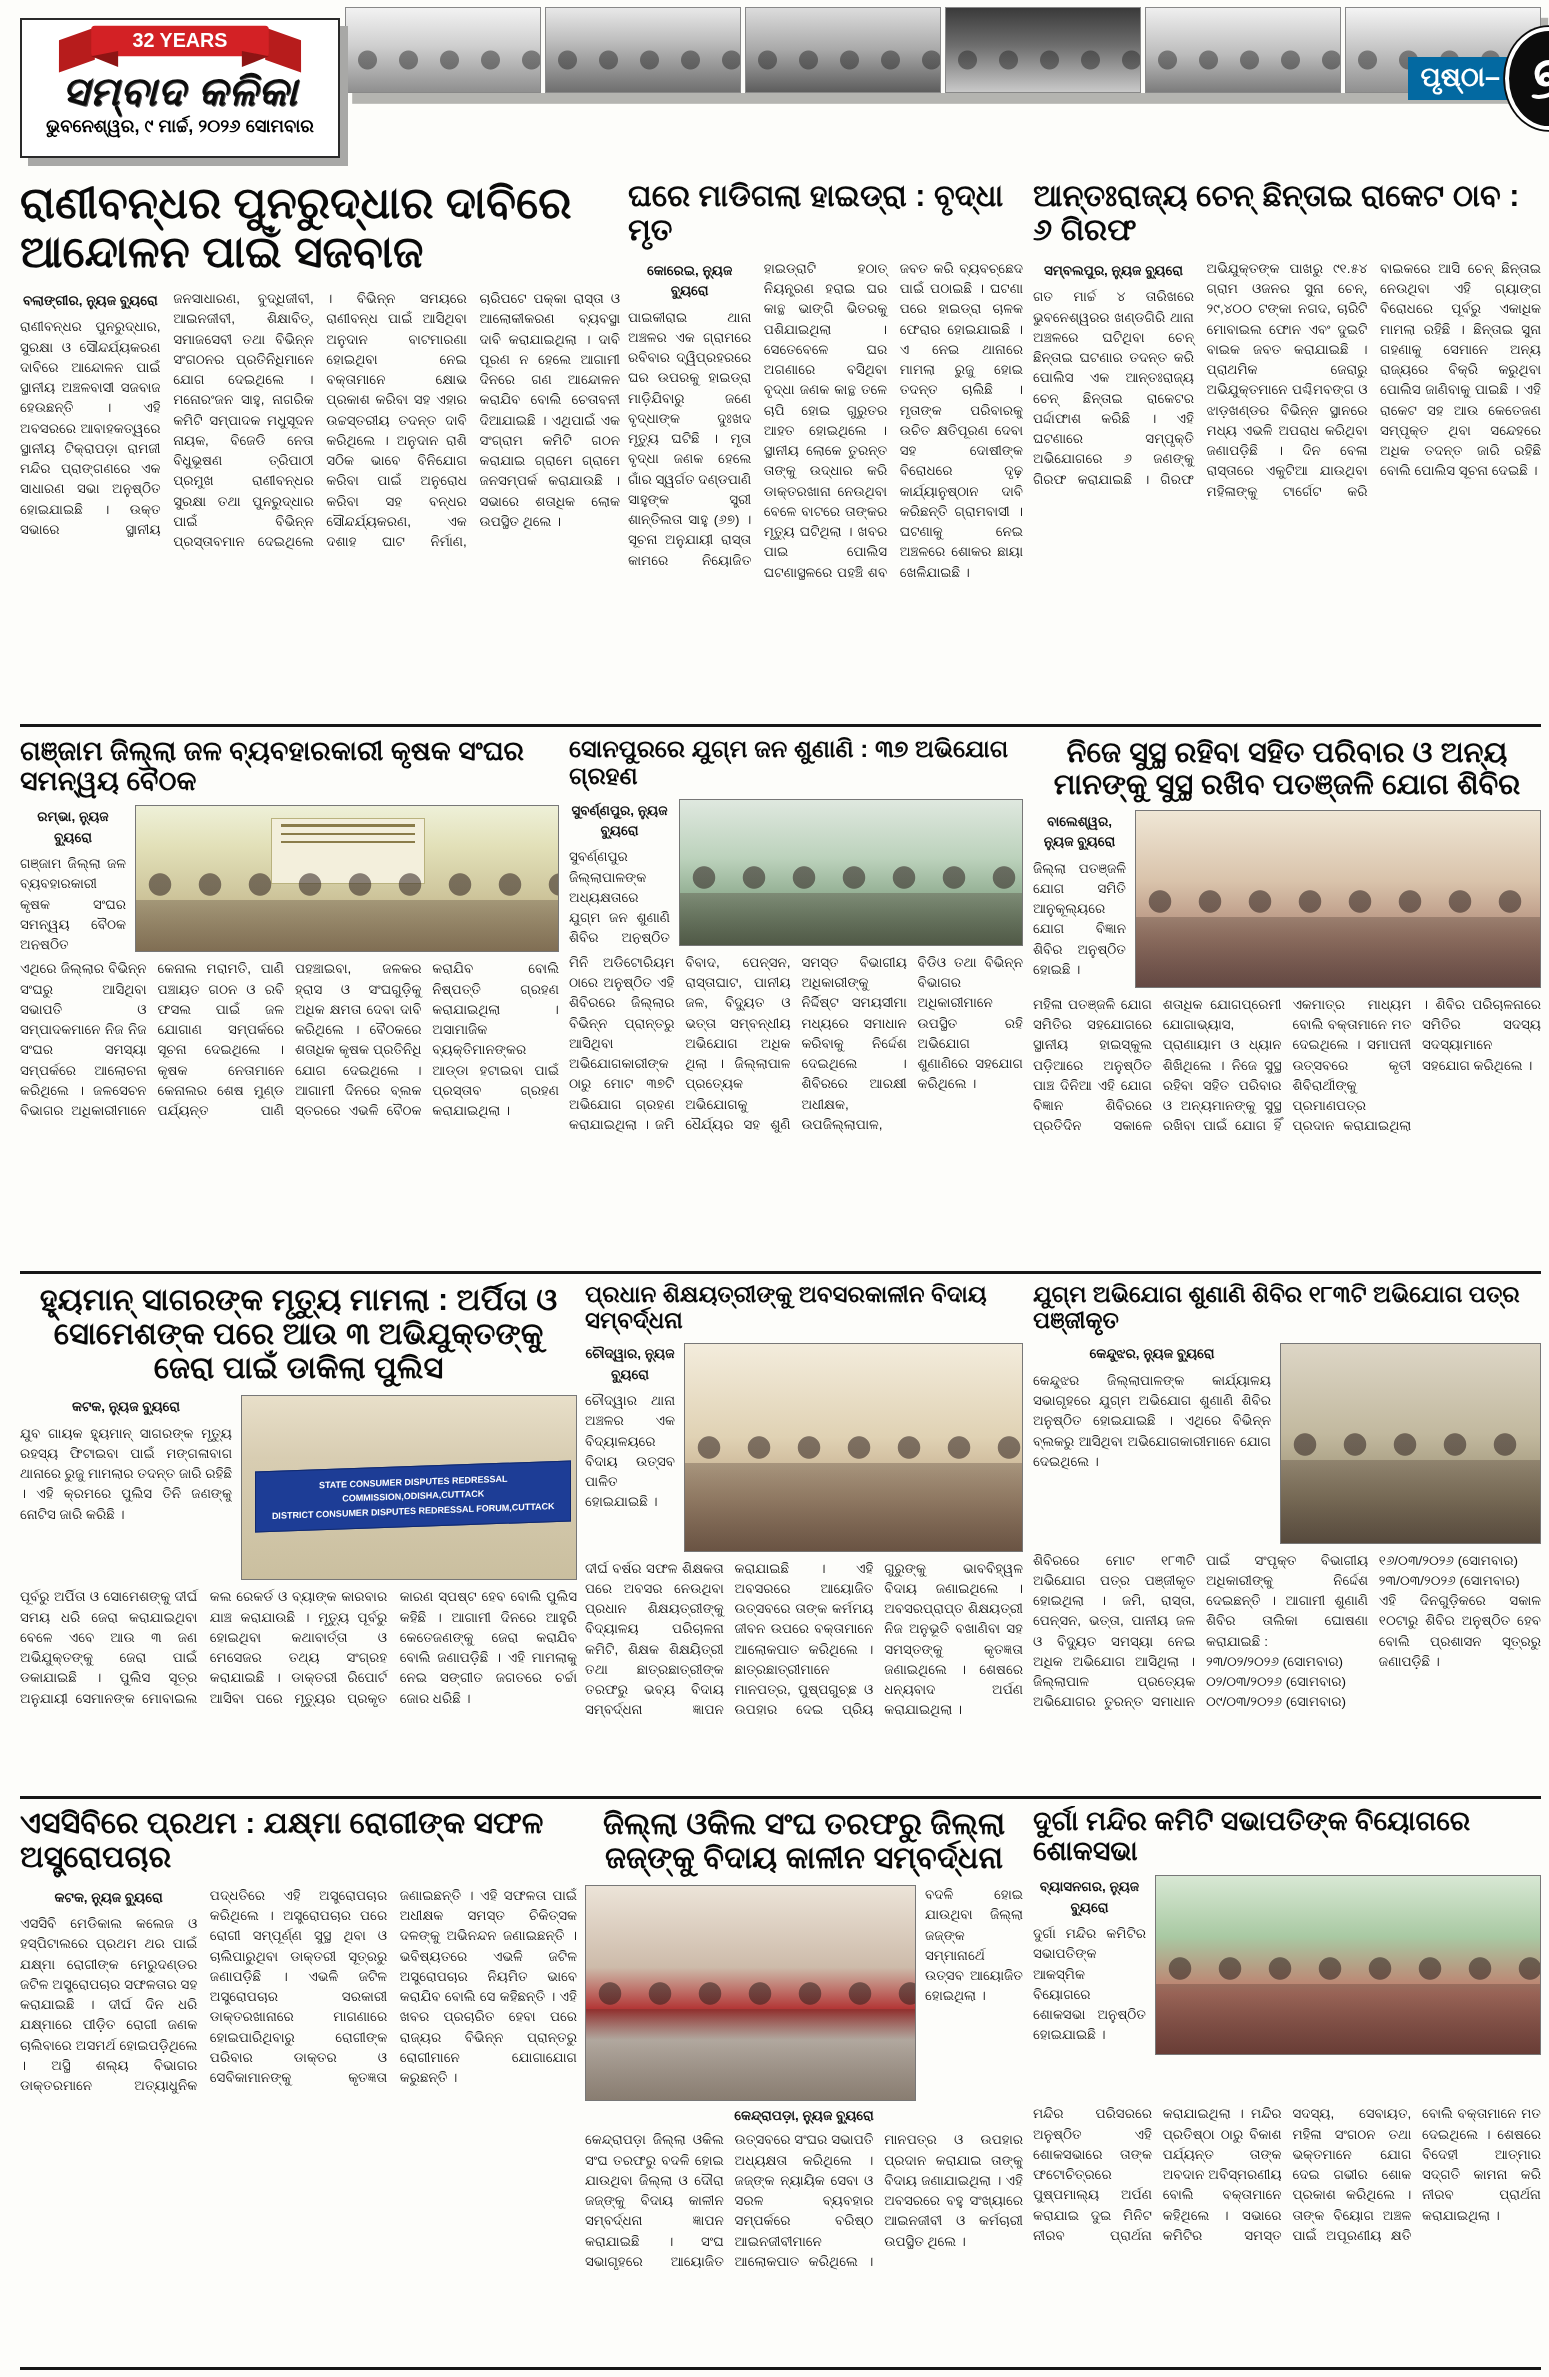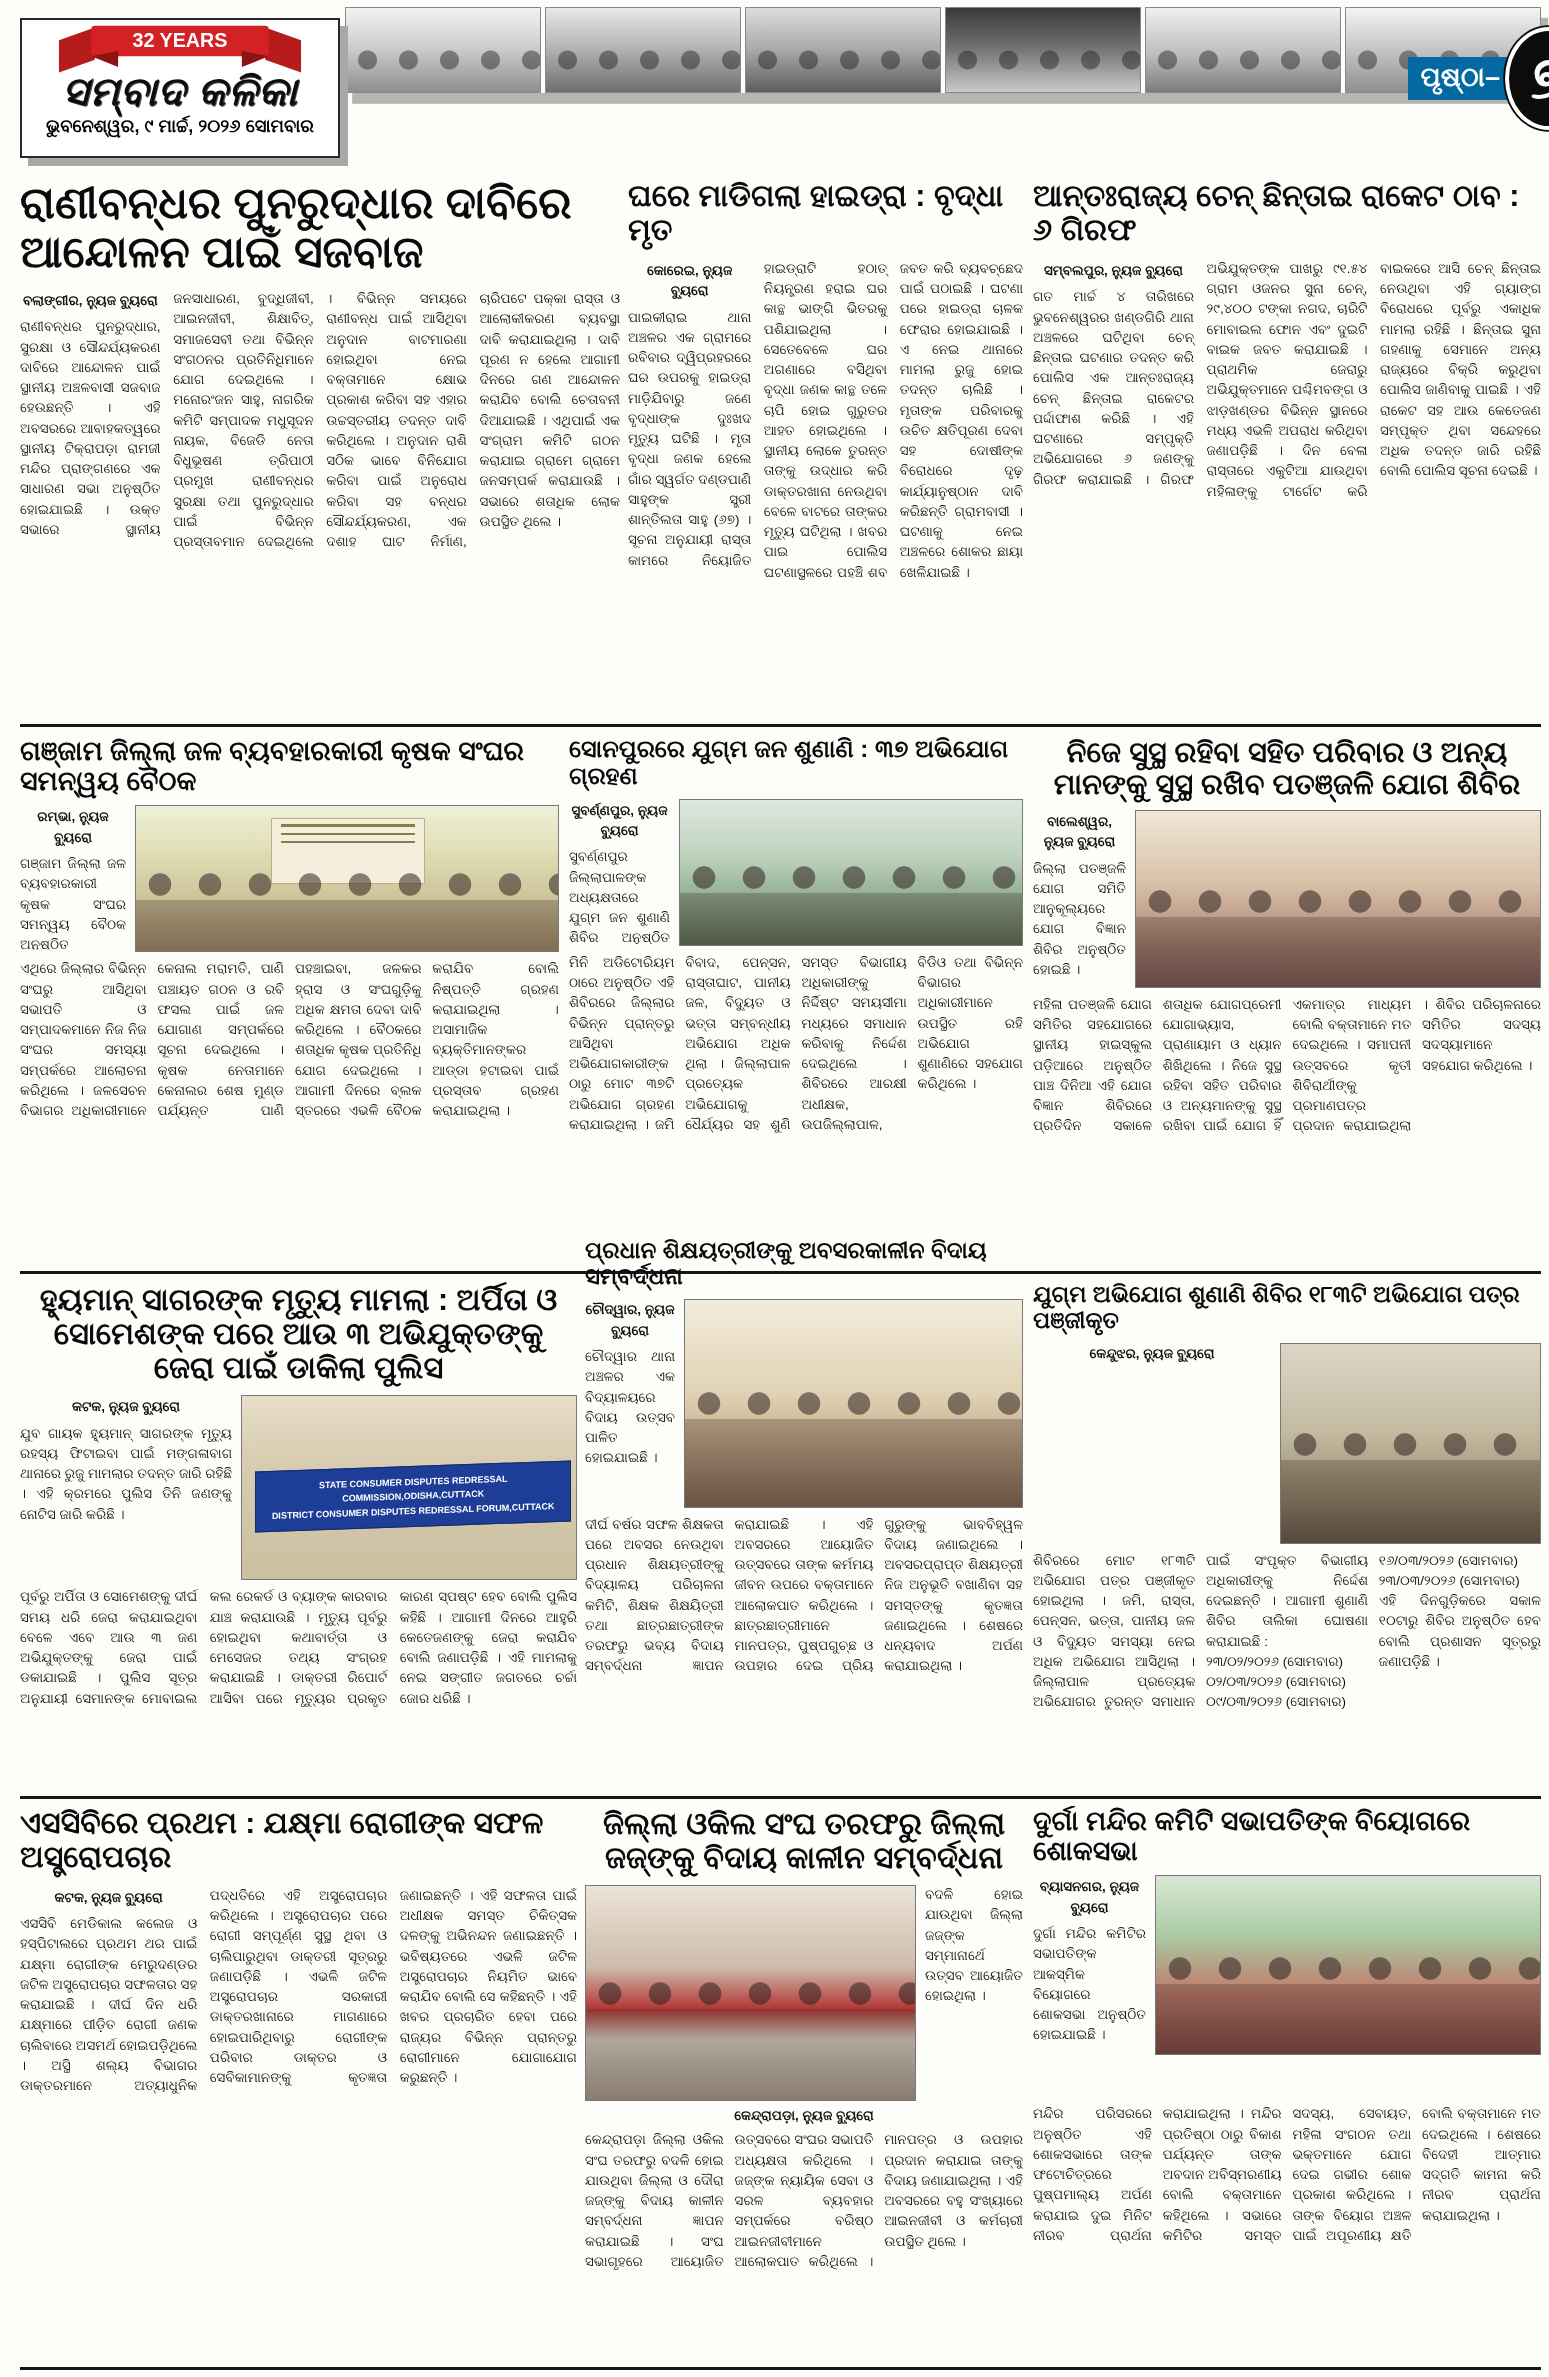--- a/index.html
+++ b/index.html
@@ -184,39 +184,40 @@
           <div>STATE CONSUMER DISPUTES REDRESSAL COMMISSION,ODISHA,CUTTACK</div>
           <div>DISTRICT CONSUMER DISPUTES REDRESSAL FORUM,CUTTACK</div>
         </div>
       </div>
     </div>
     <div class="body-cols c3" style="margin-top:9px;height:205px">
       <span>ପୂର୍ବରୁ ଅର୍ପିତା ଓ ସୋମେଶଙ୍କୁ ଦୀର୍ଘ ସମୟ ଧରି ଜେରା କରାଯାଇଥିବା ବେଳେ ଏବେ ଆଉ ୩ ଜଣ ଅଭିଯୁକ୍ତଙ୍କୁ ଜେରା ପାଇଁ ଡକାଯାଇଛି । ପୁଲିସ ସୂତ୍ର ଅନୁଯାୟୀ ସେମାନଙ୍କ ମୋବାଇଲ କଲ ରେକର୍ଡ ଓ ବ୍ୟାଙ୍କ କାରବାର ଯାଞ୍ଚ କରାଯାଉଛି । ମୃତ୍ୟୁ ପୂର୍ବରୁ ହୋଇଥିବା କଥାବାର୍ତ୍ତା ଓ ମେସେଜର ତଥ୍ୟ ସଂଗ୍ରହ କରାଯାଇଛି । ଡାକ୍ତରୀ ରିପୋର୍ଟ ଆସିବା ପରେ ମୃତ୍ୟୁର ପ୍ରକୃତ କାରଣ ସ୍ପଷ୍ଟ ହେବ ବୋଲି ପୁଲିସ କହିଛି । ଆଗାମୀ ଦିନରେ ଆହୁରି କେତେଜଣଙ୍କୁ ଜେରା କରାଯିବ ବୋଲି ଜଣାପଡ଼ିଛି । ଏହି ମାମଲାକୁ ନେଇ ସଙ୍ଗୀତ ଜଗତରେ ଚର୍ଚ୍ଚା ଜୋର ଧରିଛି ।</span>
     </div>
   </div>
 
-  <div class="article" style="left:585px;top:1238px;width:438px;height:505px">
+  <div class="article" style="left:585px;top:1282px;width:438px;height:505px">
     <div class="headline" style="font-size:23px">ପ୍ରଧାନ ଶିକ୍ଷୟତ୍ରୀଙ୍କୁ ଅବସରକାଳୀନ ବିଦାୟ ସମ୍ବର୍ଦ୍ଧନା</div>
     <div class="strip" style="margin-top:9px;height:207px">
       <div class="minicol" style="width:90px">
         <div class="byline">ଚୌଦ୍ୱାର, ନ୍ୟୁଜ ବ୍ୟୁରୋ</div>
         <span>ଚୌଦ୍ୱାର ଥାନା ଅଞ୍ଚଳର ଏକ ବିଦ୍ୟାଳୟରେ ବିଦାୟ ଉତ୍ସବ ପାଳିତ ହୋଇଯାଇଛି ।</span>
       </div>
       <div class="photo ph-class people" style="flex:1;height:207px"></div>
     </div>
     <div class="body-cols c3" style="margin-top:9px;height:226px;column-gap:10.8px">
       <span>ଦୀର୍ଘ ବର୍ଷର ସଫଳ ଶିକ୍ଷକତା ପରେ ଅବସର ନେଉଥିବା ପ୍ରଧାନ ଶିକ୍ଷୟତ୍ରୀଙ୍କୁ ବିଦ୍ୟାଳୟ ପରିଚାଳନା କମିଟି, ଶିକ୍ଷକ ଶିକ୍ଷୟିତ୍ରୀ ତଥା ଛାତ୍ରଛାତ୍ରୀଙ୍କ ତରଫରୁ ଭବ୍ୟ ବିଦାୟ ସମ୍ବର୍ଦ୍ଧନା ଜ୍ଞାପନ କରାଯାଇଛି । ଏହି ଅବସରରେ ଆୟୋଜିତ ଉତ୍ସବରେ ତାଙ୍କ କର୍ମମୟ ଜୀବନ ଉପରେ ବକ୍ତାମାନେ ଆଲୋକପାତ କରିଥିଲେ । ଛାତ୍ରଛାତ୍ରୀମାନେ ମାନପତ୍ର, ପୁଷ୍ପଗୁଚ୍ଛ ଓ ଉପହାର ଦେଇ ପ୍ରିୟ ଗୁରୁଙ୍କୁ ଭାବବିହ୍ୱଳ ବିଦାୟ ଜଣାଇଥିଲେ । ଅବସରପ୍ରାପ୍ତ ଶିକ୍ଷୟତ୍ରୀ ନିଜ ଅନୁଭୂତି ବଖାଣିବା ସହ ସମସ୍ତଙ୍କୁ କୃତଜ୍ଞତା ଜଣାଇଥିଲେ । ଶେଷରେ ଧନ୍ୟବାଦ ଅର୍ପଣ କରାଯାଇଥିଲା ।</span>
     </div>
   </div>
 
   <div class="article" style="left:1033px;top:1282px;width:508px;height:505px">
     <div class="headline" style="font-size:23px">ଯୁଗ୍ମ ଅଭିଯୋଗ ଶୁଣାଣି ଶିବିର ୧୮୩ଟି ଅଭିଯୋଗ ପତ୍ର ପଞ୍ଜୀକୃତ</div>
     <div class="strip" style="margin-top:9px;height:199px">
       <div class="minicol" style="flex:1">
         <div class="byline">କେନ୍ଦୁଝର, ନ୍ୟୁଜ ବ୍ୟୁରୋ</div>
+        <span>କେନ୍ଦୁଝର ଜିଲ୍ଲାପାଳଙ୍କ କାର୍ଯ୍ୟାଳୟ ସଭାଗୃହରେ ଯୁଗ୍ମ ଅଭିଯୋଗ ଶୁଣାଣି ଶିବିର ଅନୁଷ୍ଠିତ ହୋଇଯାଇଛି । ଏଥିରେ ବିଭିନ୍ନ ବ୍ଲକରୁ ଆସିଥିବା ଅଭିଯୋଗକାରୀମାନେ ଯୋଗ ଦେଇଥିଲେ ।</span>
       </div>
       <div class="photo ph-office people" style="width:259px;height:199px"></div>
     </div>
     <div class="body-cols c3" style="margin-top:9px;height:223px;column-gap:10.8px">
       <span>ଶିବିରରେ ମୋଟ ୧୮୩ଟି ଅଭିଯୋଗ ପତ୍ର ପଞ୍ଜୀକୃତ ହୋଇଥିଲା । ଜମି, ରାସ୍ତା, ପେନ୍ସନ, ଭତ୍ତା, ପାନୀୟ ଜଳ ଓ ବିଦ୍ୟୁତ ସମସ୍ୟା ନେଇ ଅଧିକ ଅଭିଯୋଗ ଆସିଥିଲା । ଜିଲ୍ଲାପାଳ ପ୍ରତ୍ୟେକ ଅଭିଯୋଗର ତୁରନ୍ତ ସମାଧାନ ପାଇଁ ସଂପୃକ୍ତ ବିଭାଗୀୟ ଅଧିକାରୀଙ୍କୁ ନିର୍ଦ୍ଦେଶ ଦେଇଛନ୍ତି । ଆଗାମୀ ଶୁଣାଣି ଶିବିର ତାଲିକା ଘୋଷଣା କରାଯାଇଛି :</span>
       <span class="dateline-item">୨୩/୦୨/୨୦୨୬ (ସୋମବାର)</span>
       <span class="dateline-item">୦୨/୦୩/୨୦୨୬ (ସୋମବାର)</span>
       <span class="dateline-item">୦୯/୦୩/୨୦୨୬ (ସୋମବାର)</span>
       <span class="dateline-item">୧୬/୦୩/୨୦୨୬ (ସୋମବାର)</span>
       <span class="dateline-item">୨୩/୦୩/୨୦୨୬ (ସୋମବାର)</span>

